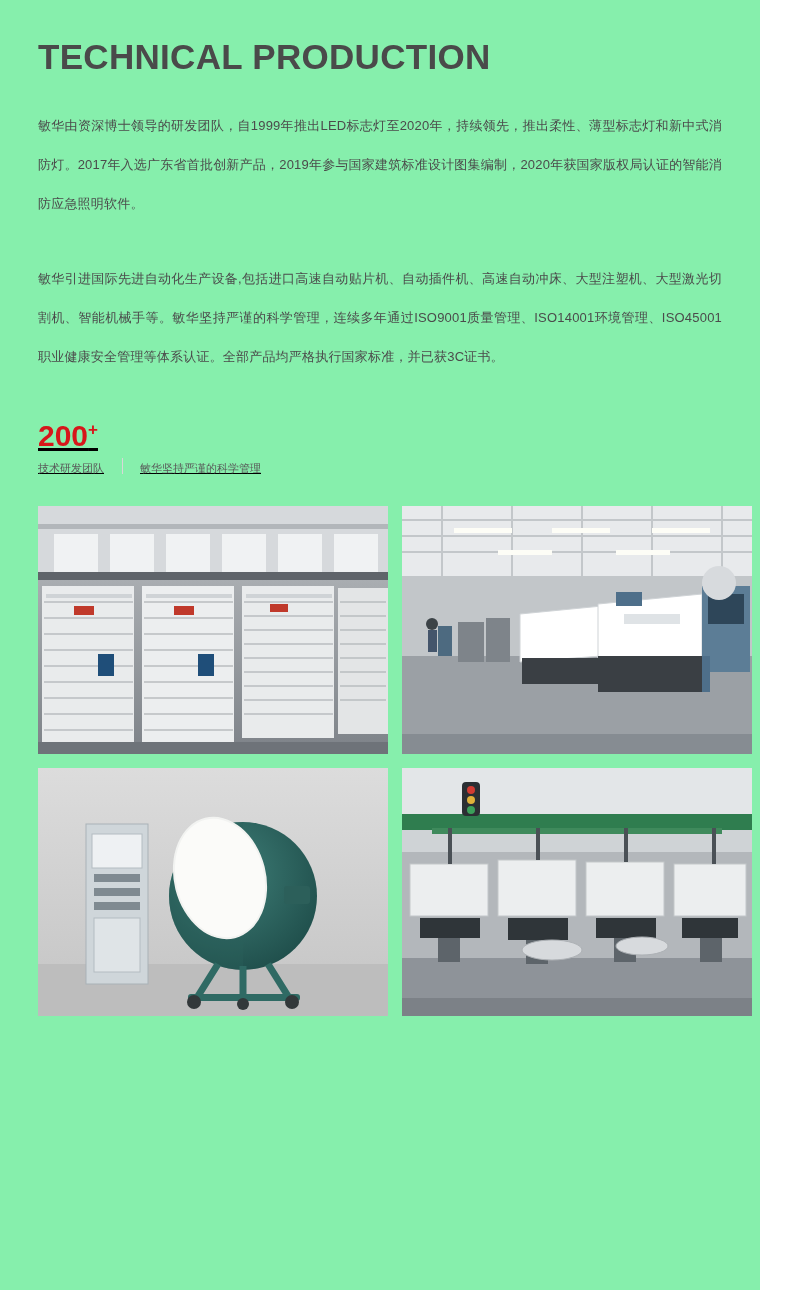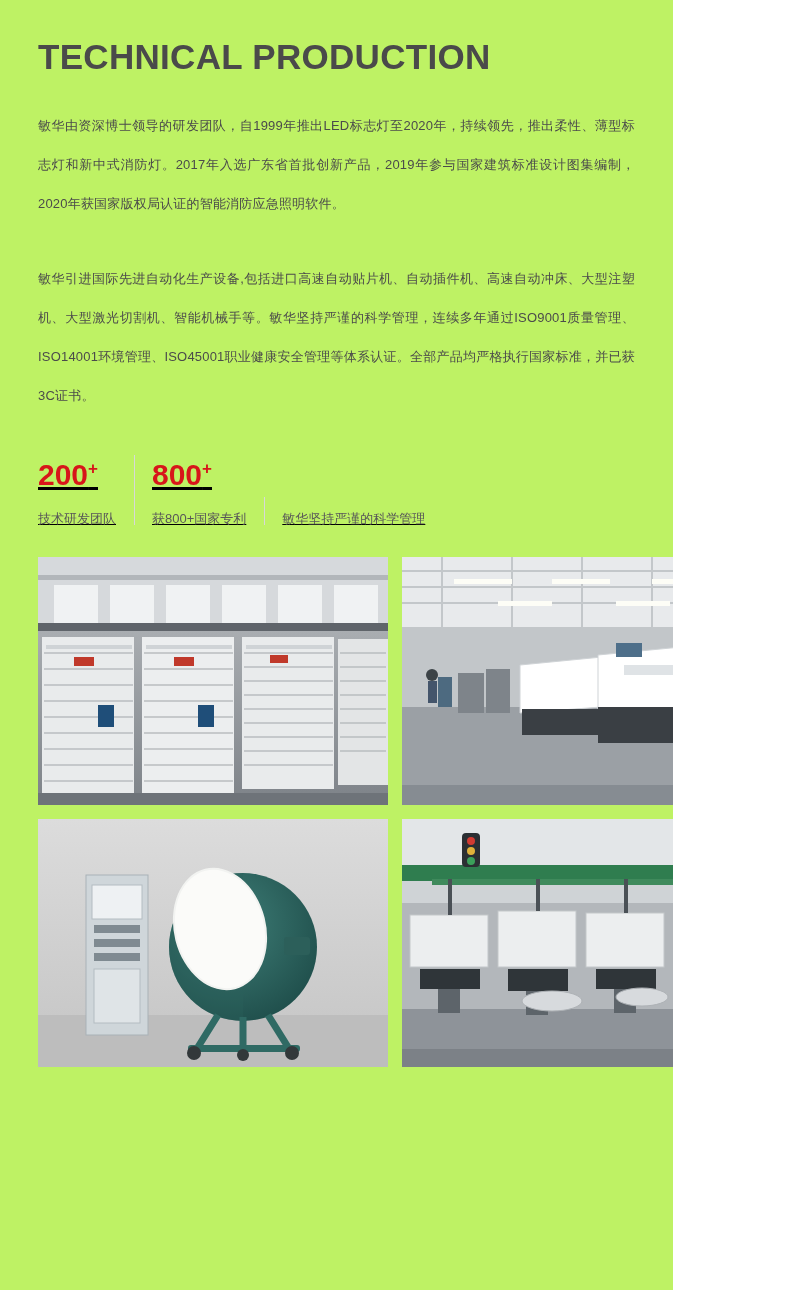--- a/index.html
+++ b/index.html
@@ -3,25 +3,25 @@
 <meta charset="utf-8">
 <style>
   * { box-sizing: border-box; margin: 0; padding: 0; }
   html, body {
     width: 790px;
     height: 1290px;
     background: #ffffff;
     font-family: "Liberation Sans", sans-serif;
   }
   .page {
-    width: 673px;
+    width: 760px;
     height: 1290px;
     position: relative;
     padding: 0 38px;
-    background: #bef264;
+    background: #86efac;
     overflow: hidden;
   }
 
   
   .title-en {
     margin-top: 36px;
     font-size: 35px;
     line-height: 42px;
     font-weight: 700;
     letter-spacing: 0.3px;
@@ -77,22 +77,22 @@
     color: #d7161a;
     line-height: 36px;
     white-space: nowrap;
   }
   .stat-num .plus {
     font-size: 17px;
     vertical-align: super;
     font-weight: 700;
   }
   .stat-label {
-    margin-top: 16px;
-    font-size: 13px;
+    margin-top: 4px;
+    font-size: 11px;
     color: #585858;
     line-height: 20px;
     white-space: nowrap;
   }
 
   
   .photos {
     margin-top: 28px;
     display: grid;
     grid-template-columns: 350px 350px;
@@ -113,24 +113,20 @@
 
   <h1 class="title-en">TECHNICAL PRODUCTION</h1>
 
   <p class="para para-1">敏华由资深博士领导的研发团队，自1999年推出LED标志灯至2020年，持续领先，推出柔性、薄型标志灯和新中式消防灯。2017年入选广东省首批创新产品，2019年参与国家建筑标准设计图集编制，2020年获国家版权局认证的智能消防应急照明软件。</p>
   <p class="para para-2">敏华引进国际先进自动化生产设备,包括进口高速自动贴片机、自动插件机、高速自动冲床、大型注塑机、大型激光切割机、智能机械手等。敏华坚持严谨的科学管理，连续多年通过ISO9001质量管理、ISO14001环境管理、ISO45001职业健康安全管理等体系认证。全部产品均严格执行国家标准，并已获3C证书。</p>
 
   <div class="stats">
     <div class="stat">
       <div class="stat-num"><span>200</span><span class="plus">+</span></div>
       <div class="stat-label">技术研发团队</div>
-    </div>
-    <div class="stat">
-      <div class="stat-num"><span>800</span><span class="plus">+</span></div>
-      <div class="stat-label">获800+国家专利</div>
     </div>
     <div class="stat">
       <div class="stat-label">敏华坚持严谨的科学管理</div>
     </div>
   </div>
 
   <div class="photos">
 
     <div class="photo">
       <svg viewBox="0 0 350 248" preserveAspectRatio="none" aria-hidden="true">

